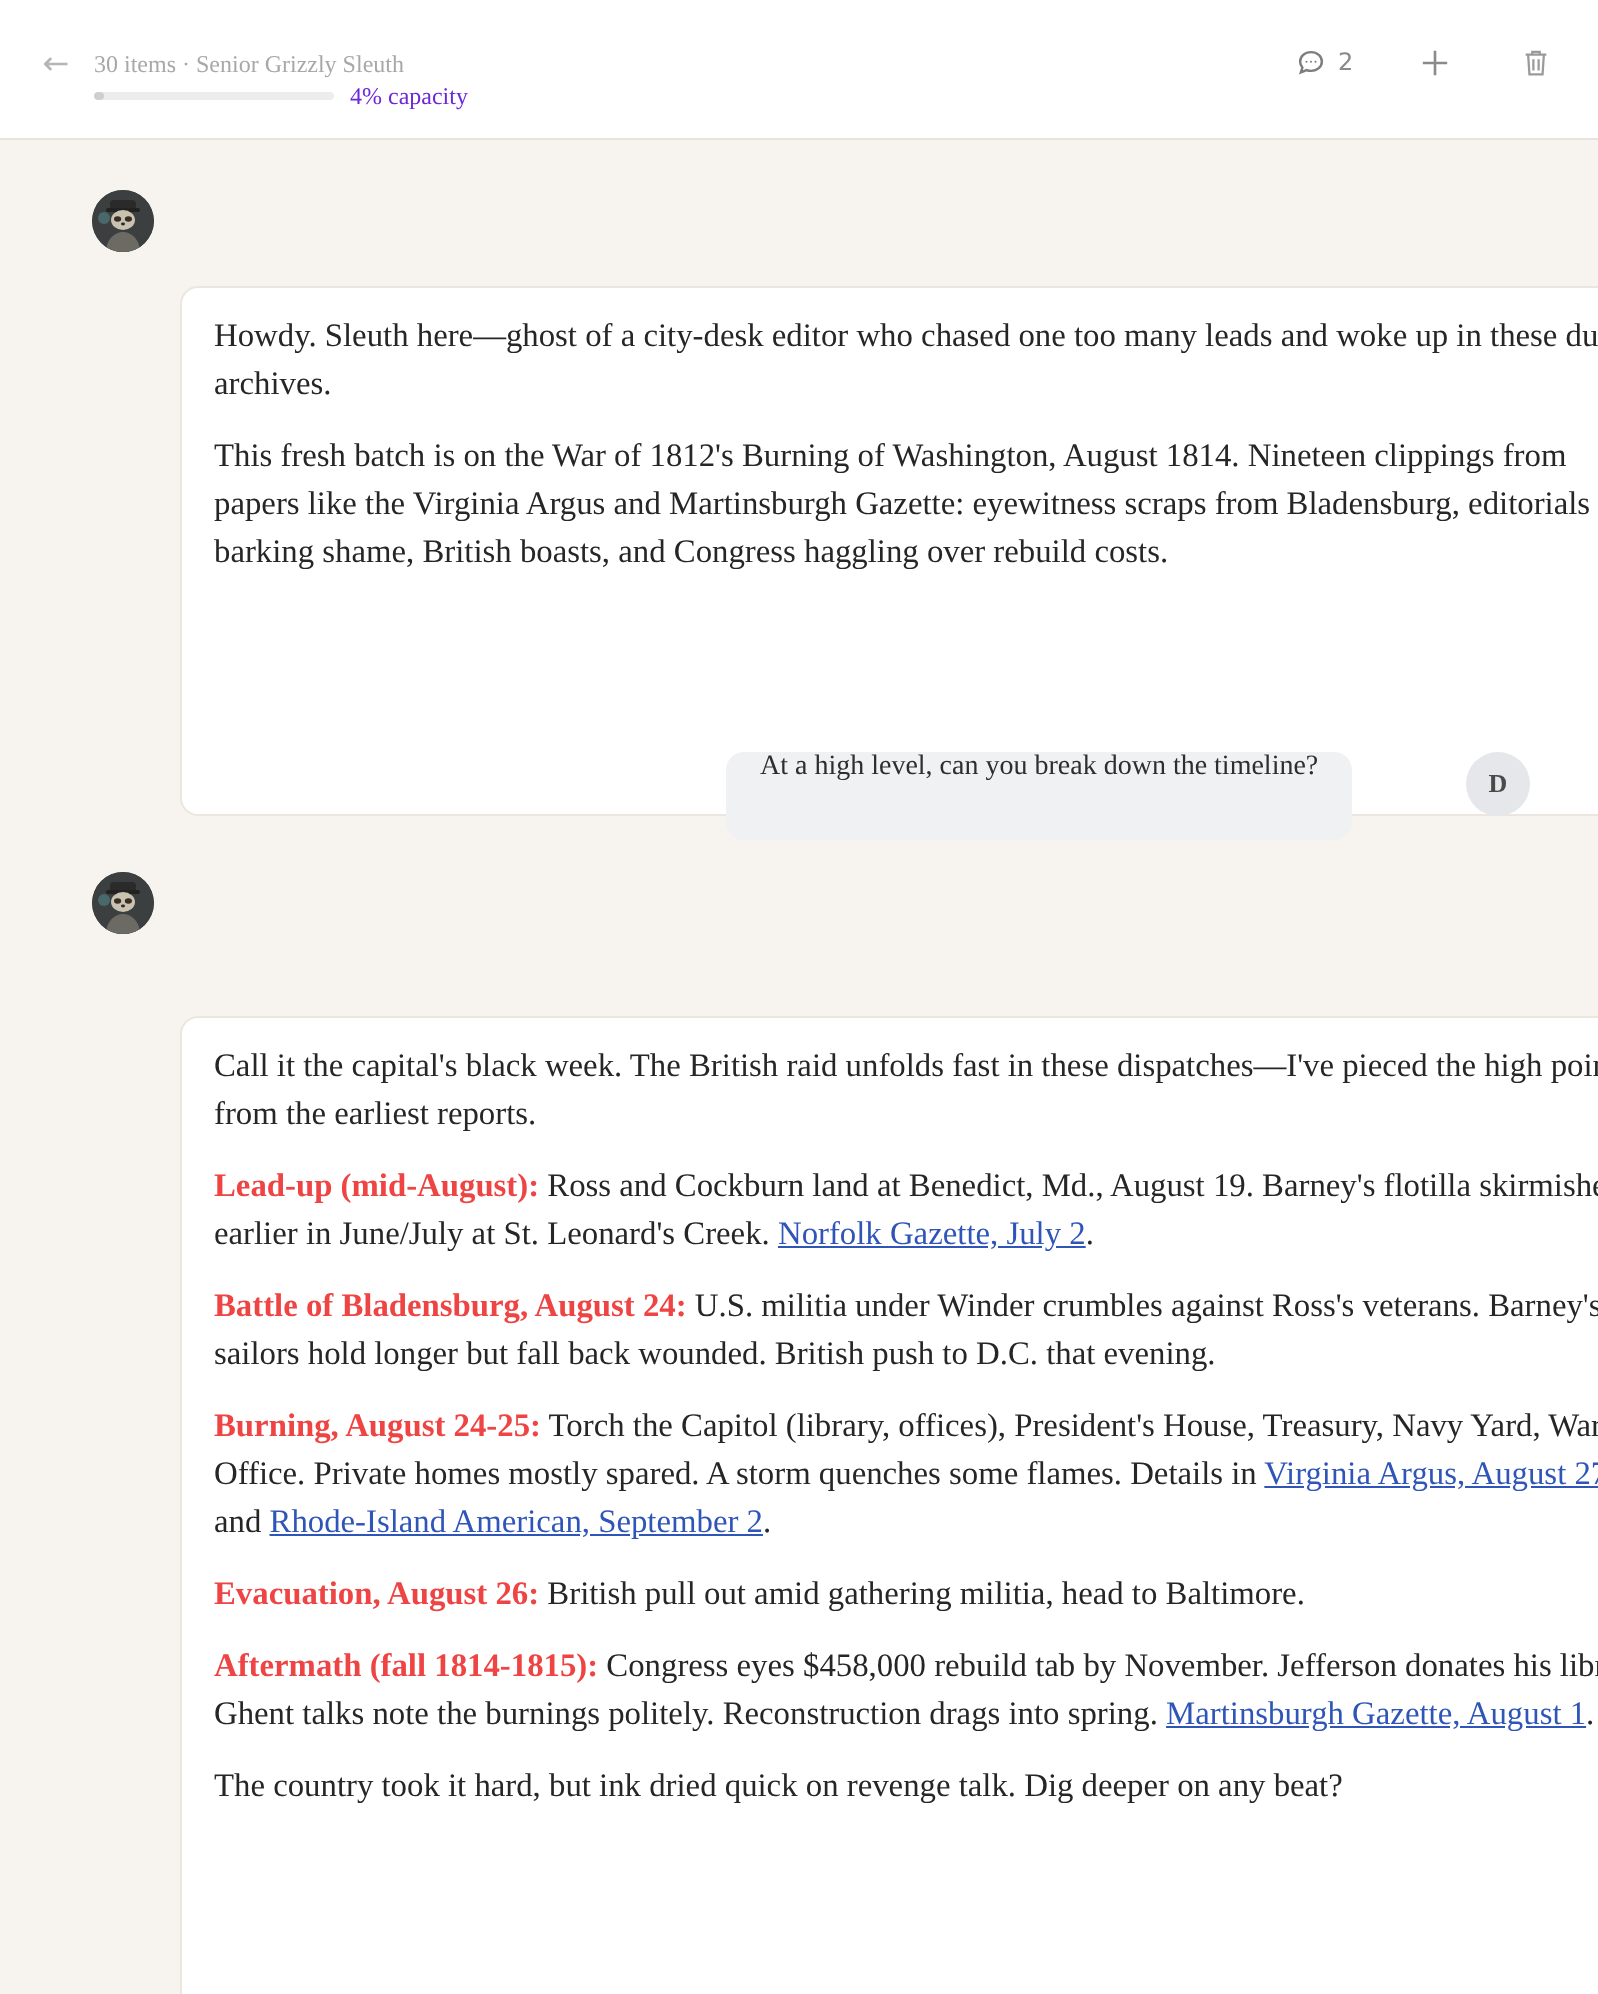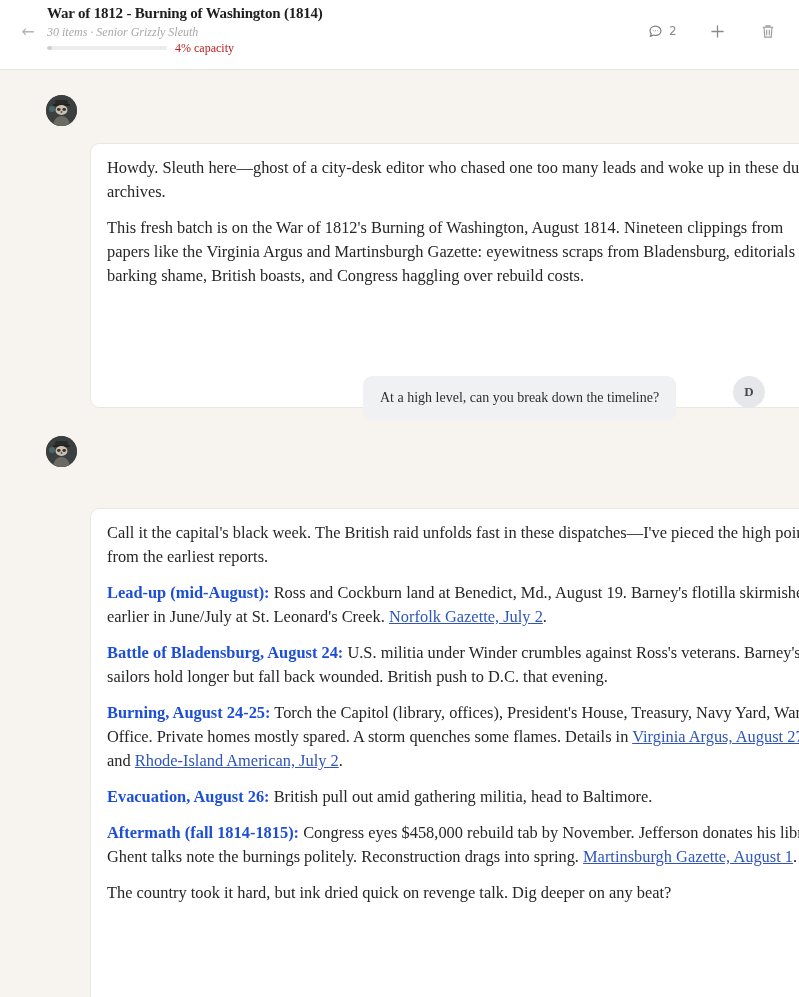--- a/index.html
+++ b/index.html
@@ -20,30 +20,30 @@
     color: #b5b5b5; font-size: 16px; line-height: 20px; text-align: center;
     font-family: "DejaVu Sans", sans-serif;
   }
   .title {
     position: absolute; left: 47px; top: 5px;
     font-family: "Liberation Serif", serif; font-weight: bold;
     font-size: 15px; color: #1e1e1e; letter-spacing: -0.2px;
   }
   .meta {
     position: absolute; left: 47px; top: 25px;
-    font-family: "Liberation Serif", serif; font-size: 12px; color: #a8a8a8; font-style: italic;
+    font-family: "Liberation Serif", serif; font-size: 12px; color: #a8a8a8;
   }
   .cap-bar {
     position: absolute; left: 47px; top: 46px; width: 120px; height: 4px;
     background: #ededed; border-radius: 2px; overflow: hidden;
   }
   .cap-fill { height: 100%; background: #cfcfcf; border-radius: 2px; }
   .cap-text {
     position: absolute; left: 175px; top: 41px;
-    font-family: "Liberation Serif", serif; font-size: 12px; color: #b91c1c;
+    font-family: "Liberation Serif", serif; font-size: 12px; color: #6d28d9;
   }
   .hdr-btn {
     position: absolute; top: 20px; height: 22px;
     display: flex; align-items: center; gap: 6px;
     color: #8a8a8a; font-family: "DejaVu Sans", sans-serif; font-size: 12px;
   }
   .hdr-btn svg { display: block; }
 
   .avatar {
     position: absolute; left: 46px; width: 31px; height: 31px; border-radius: 50%;
@@ -53,42 +53,41 @@
   .bubble {
     position: absolute; left: 90px; width: 754px;
     background: #ffffff;
     border: 1px solid #ebe7e0;
     border-radius: 9px;
     padding: 12px 16px 0 16px;
     font-family: "Liberation Serif", serif;
     font-size: 16.4px; line-height: 24px; color: #262626; margin-top: 48px;
   }
   .bubble p { margin-bottom: 12px; }
-  .bubble b { font-weight: bold; color: #1d4ed8; }
+  .bubble b { font-weight: bold; color: #ef4444; }
   .bubble a { color: #2f55b9; text-decoration: underline; }
   .user-msg {
     position: absolute; left: 363px; top: 376px; height: 44px;
     background: #f0f1f3; border-radius: 9px;
-    padding: 0 17px; display: flex; align-items: center;
+    padding: 0 17px; display: flex; 
     font-family: "Liberation Serif", serif; font-size: 14px; color: #2e2e2e;
   }
   .user-avatar {
     position: absolute; left: 733px; top: 376px; width: 32px; height: 32px; border-radius: 50%;
     background: #e6e7ea; color: #4a4a4a; display: flex; align-items: center; justify-content: center;
     font-family: "Liberation Serif", serif; font-weight: bold; font-size: 13px;
   }
 </style>
 </head>
 <body>
 
 <div class="header">
   <div class="back">
     <span>←</span>
   </div>
-  <div class="title">War of 1812 - Burning of Washington (1814)</div>
   <div class="meta">30 items · Senior Grizzly Sleuth</div>
   <div class="cap-bar">
     <div class="cap-fill" style="width:4%;min-width:5px;"></div>
   </div>
   <div class="cap-text">4% capacity</div>
 
   <div class="hdr-btn" style="left:648px;">
     <span>
       <svg width="15" height="15" viewBox="0 0 16 16" fill="none" stroke="#7d7d7d" stroke-width="1.3">
         <path d="M8 2.2c3.3 0 5.8 2.2 5.8 5s-2.5 5-5.8 5c-.8 0-1.6-.1-2.3-.4L2.6 13l.8-2.6C2.6 9.5 2.2 8.4 2.2 7.2c0-2.8 2.5-5 5.8-5z"></path>
@@ -150,17 +149,17 @@
     <ellipse cx="12.8" cy="14.5" rx="1.8" ry="1.4" fill="#3a2f24"></ellipse>
     <ellipse cx="18.2" cy="14.5" rx="1.8" ry="1.4" fill="#3a2f24"></ellipse>
     <ellipse cx="15.5" cy="17" rx="1" ry=".7" fill="#2a2a2a"></ellipse>
     <path d="M7 31c0-6 4-10 8.5-10S24 25 24 31z" fill="#6b6a63"></path>
   </svg>
 </div>
 <div class="bubble" style="top:460px;height:541px;">
   <p><span>Call it the capital's black week. The British raid unfolds fast in these dispatches—I've pieced the high points from the earliest reports.</span></p>
   <p><b>Lead-up (mid-August):</b><span> Ross and Cockburn land at Benedict, Md., August 19. Barney's flotilla skirmishes earlier in June/July at St. Leonard's Creek. </span><a>Norfolk Gazette, July 2</a><span>.</span></p>
   <p><b>Battle of Bladensburg, August 24:</b><span> U.S. militia under Winder crumbles against Ross's veterans. Barney's sailors hold longer but fall back wounded. British push to D.C. that evening.</span></p>
-  <p><b>Burning, August 24-25:</b><span> Torch the Capitol (library, offices), President's House, Treasury, Navy Yard, War Office. Private homes mostly spared. A storm quenches some flames. Details in </span><a>Virginia Argus, August 27</a><span> and </span><a>Rhode-Island American, July 2</a><span>.</span></p>
+  <p><b>Burning, August 24-25:</b><span> Torch the Capitol (library, offices), President's House, Treasury, Navy Yard, War Office. Private homes mostly spared. A storm quenches some flames. Details in </span><a>Virginia Argus, August 27</a><span> and </span><a>Rhode-Island American, September 2</a><span>.</span></p>
   <p><b>Evacuation, August 26:</b><span> British pull out amid gathering militia, head to Baltimore.</span></p>
   <p><b>Aftermath (fall 1814-1815):</b><span> Congress eyes $458,000 rebuild tab by November. Jefferson donates his library. Ghent talks note the burnings politely. Reconstruction drags into spring. </span><a>Martinsburgh Gazette, August 1</a><span>.</span></p>
   <p><span>The country took it hard, but ink dried quick on revenge talk. Dig deeper on any beat?</span></p>
 </div>
 
 </body></html>

